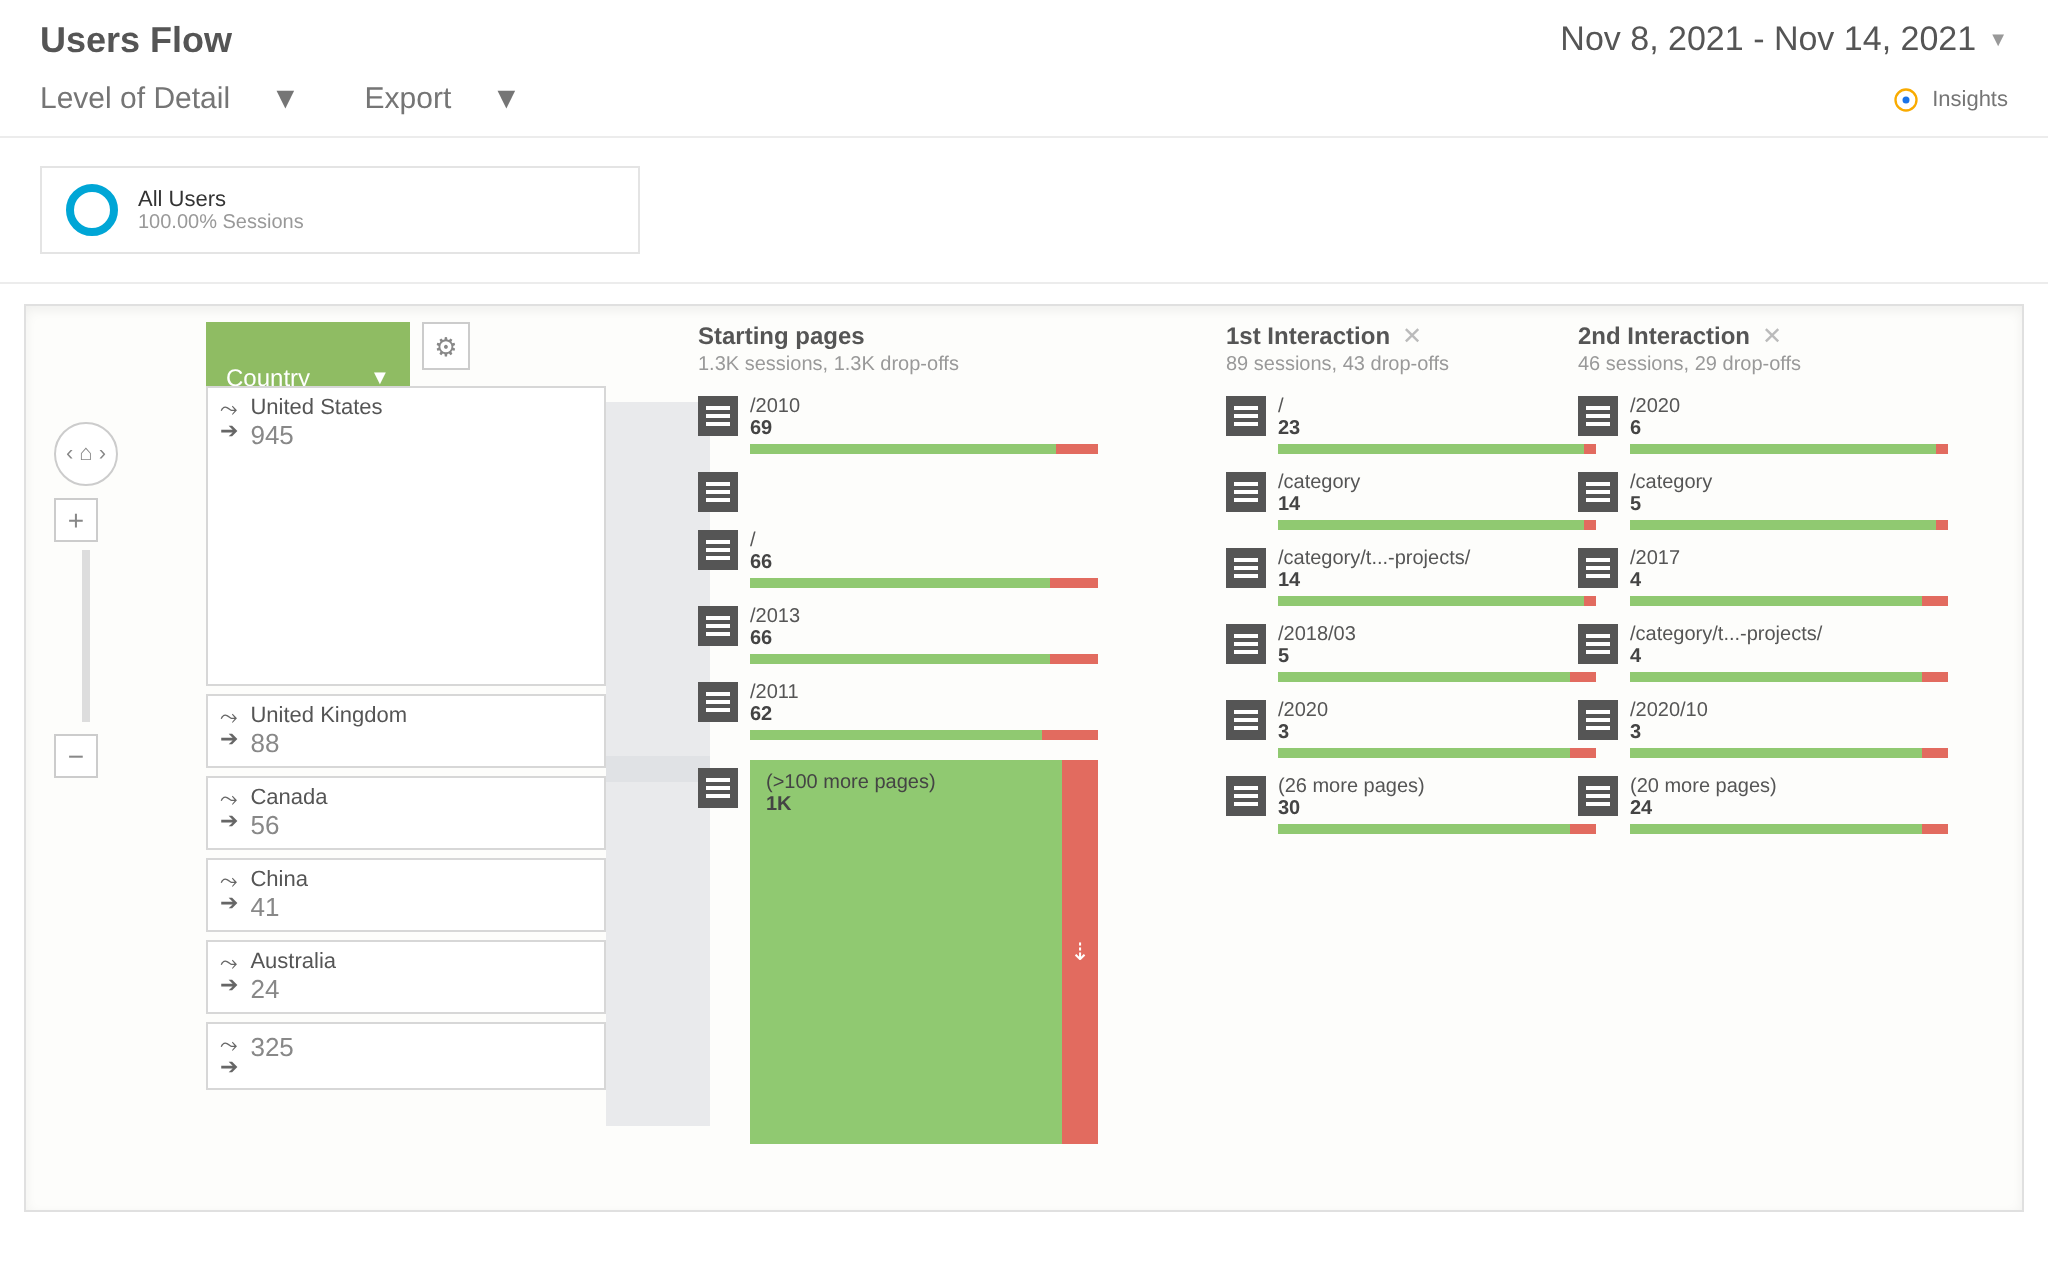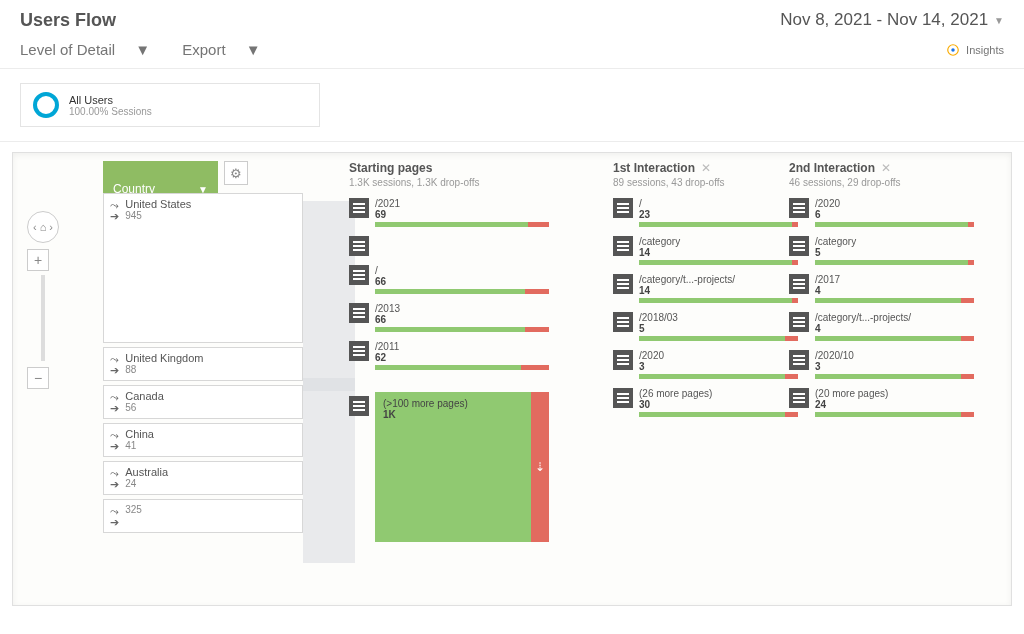--- a/index.html
+++ b/index.html
@@ -33,34 +33,34 @@
   
   .canvas-wrap{background:#fff;padding:10px 12px 0 12px;}
   .canvas{position:relative;width:100%;height:454px;background:#fdfdfb;border:1px solid #e0e0e0;box-shadow:inset 0 2px 6px rgba(0,0,0,0.06);}
   
   .nav-controls{position:absolute;left:14px;top:58px;}
   .nav-home{width:32px;height:32px;border:1px solid #ccc;border-radius:50%;background:#fff;display:flex;align-items:center;justify-content:center;font-size:11px;color:#888;}
   .zoom-in,.zoom-out{width:22px;height:22px;border:1px solid #ccc;background:#fff;display:flex;align-items:center;justify-content:center;color:#888;font-size:14px;margin-top:6px;}
   .zoom-track{width:4px;height:86px;background:#ddd;margin:4px auto;}
   
   .dim-wrap{position:absolute;left:90px;top:8px;display:flex;gap:6px;}
-  .dim-select{display:flex;align-items:center;gap:43px;background:#8fbc63;color:#fff;padding:21px 10px;font-size:12px;border:0;}
+  .dim-select{display:flex;align-items:center;gap:30px;background:#8fbc63;color:#fff;padding:21px 10px;font-size:12px;border:0;}
   .dim-gear{width:24px;height:24px;border:1px solid #ccc;background:#fff;display:flex;align-items:center;justify-content:center;color:#888;}
   
   .fcol{position:absolute;top:8px;}
   .fcol-head{font-size:12px;color:#555;margin-bottom:2px;display:flex;align-items:center;gap:6px;}
   .fcol-sub{font-size:10px;color:#999;margin-bottom:10px;}
   .fcol .close-x{color:#bbb;font-size:12px;cursor:pointer;}
   
   .src-list{position:absolute;left:90px;top:40px;width:200px;}
   .src-box{background:#fff;border:1px solid #d7d7d7;padding:4px 6px;margin:0 0 4px 0;display:flex;align-items:flex-start;gap:6px;}
   .src-box.big{height:150px;}
   .src-arrow{font-size:11px;color:#666;line-height:1;margin-top:2px;}
   .src-name{font-size:11px;color:#555;}
-  .src-val{font-size:10px;color:#888;}
+  .src-val{font-size:13px;color:#888;}
   
   .flow-list{display:flex;flex-direction:column;gap:9px;}
   .flow-item{display:flex;align-items:stretch;}
   .flow-ico{width:20px;height:20px;background:#555;margin-right:6px;display:flex;align-items:center;justify-content:center;}
   .flow-ico:before{content:"";width:12px;height:2px;background:#fff;box-shadow:0 -4px 0 #fff,0 4px 0 #fff;}
   .flow-body{display:flex;flex-direction:column;flex:1;position:relative;}
   .flow-label{font-size:10px;color:#555;white-space:nowrap;overflow:hidden;text-overflow:ellipsis;max-width:150px;}
   .flow-count{font-size:10px;color:#444;font-weight:600;}
   .flow-bar{position:relative;height:5px;margin-top:2px;display:flex;}
   .flow-bar .thru{background:#90c971;height:100%;}
@@ -187,21 +187,21 @@
 
     <div class="fcol" id="col-starting">
         <div class="fcol-head">
           <b>Starting pages</b>
         </div>
         <div class="fcol-sub">1.3K sessions, 1.3K drop-offs</div>
         <div class="flow-list">
           <div class="flow-item">
             <div class="flow-ico"></div>
             <div class="flow-body">
-              <div class="flow-label">/2021</div>
+              <div class="flow-label">/2010</div>
               <div class="flow-count">69</div>
               <div class="flow-bar">
                 <div class="thru" style="width:88%"></div>
                 <div class="drop" style="width:12%"></div>
               </div>
             </div>
           </div>
           <div class="flow-item">
             <div class="flow-ico"></div>
           </div>
@@ -232,21 +232,21 @@
             <div class="flow-body">
               <div class="flow-label">/2011</div>
               <div class="flow-count">62</div>
               <div class="flow-bar">
                 <div class="thru" style="width:84%"></div>
                 <div class="drop" style="width:16%"></div>
               </div>
             </div>
           </div>
         </div>
-        <div class="more-block" style="margin-top:22px;height:150px">
+        <div class="more-block" style="margin-top:10px;height:192px">
           <div class="flow-ico" style="align-self:flex-start;margin-top:4px"></div>
           <div class="more-body">
             <div class="flow-label" style="color:#444">(&gt;100 more pages)</div>
             <div class="flow-count">1K</div>
           </div>
           <div class="more-drop">⇣</div>
         </div>
       </div>
     <div class="fcol" id="col-int1">
         <div class="fcol-head">

